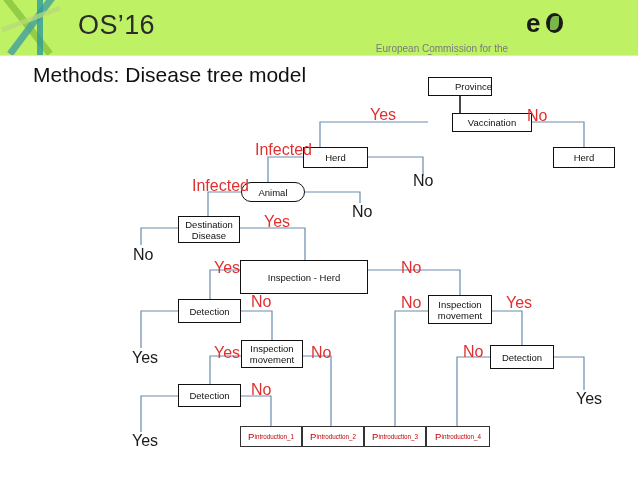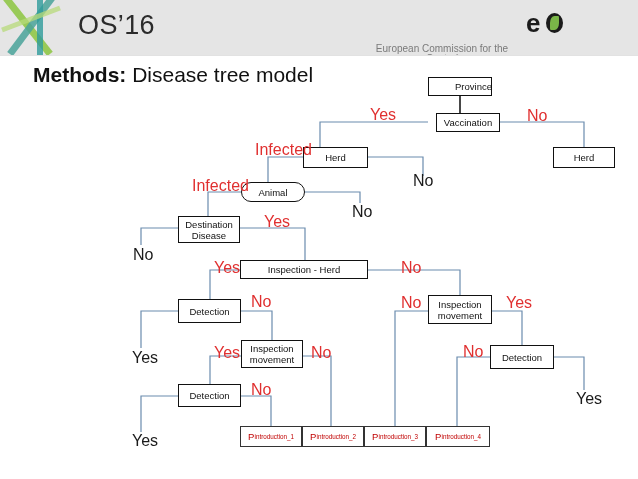--- a/index.html
+++ b/index.html
@@ -6,21 +6,21 @@
   body{
     width:638px;height:479px;
     background:#ffffff;
     font-family:"Liberation Sans", sans-serif;
     overflow:hidden;
     position:relative;
   }
   
   #header{
     position:absolute;left:0;top:0;width:638px;height:56px;
-    background:#e5e5e5;
+    background:#bef264;
     overflow:hidden;
   }
   #header:after{
     content:"";position:absolute;left:0;bottom:0;width:638px;height:1px;
     background:#e2e2e2;
   }
   #logo-mark{
     position:absolute;left:0;top:-4px;width:74px;height:64px;overflow:hidden;
   }
   #os-title{
@@ -50,21 +50,21 @@
   #eu-leaf-in{
     position:absolute;left:4px;top:3px;width:9px;height:14px;
     background:#7ab648;border-radius:50% 10% 50% 10%;
   }
   
   #slide-title{
     position:absolute;left:33px;top:63px;
     font-size:21px;color:#111;
     font-family:"Liberation Sans", sans-serif;
   }
-  #slide-title b{font-weight:bold;}
+  #slide-title b{font-weight:normal;}
   #slide-title span.reg{font-weight:normal;}
   
   #diagram{position:absolute;left:0;top:0;width:638px;height:479px;}
   #wires{position:absolute;left:0;top:0;width:638px;height:479px;}
   .node{
     position:absolute;box-sizing:border-box;
     border:1.6px solid #111;background:#ffffff;
     color:#111;font-size:9.5px;line-height:11px;
     display:flex;align-items:center;justify-content:center;
     text-align:center;
@@ -168,42 +168,42 @@
       <path d="M490,357 L457,357 L457,426"></path>
 
       <path d="M554,357 L584,357 L584,390"></path>
     </g>
   </svg>
 
   <div class="node" style="left:428px;top:77px;width:64px;height:19px;padding-left:27px;">
     <span>Province</span>
   </div>
 
-  <div class="node" style="left:436px;top:113px;width:64px;height:19px;">
+  <div class="node" style="left:452px;top:113px;width:80px;height:19px;">
     <span>Vaccination</span>
   </div>
 
   <div class="node" style="left:553px;top:147px;width:62px;height:21px;">
     <span>Herd</span>
   </div>
 
   <div class="node" style="left:303px;top:147px;width:65px;height:21px;">
     <span>Herd</span>
   </div>
 
   <div class="node" style="left:241px;top:182px;width:64px;height:20px;border-radius:10px;">
     <span>Animal</span>
   </div>
 
   <div class="node two-line" style="left:178px;top:216px;width:62px;height:27px;flex-direction:column;">
     <span>Destination</span>
     <span>Disease</span>
   </div>
 
-  <div class="node" style="left:240px;top:260px;width:128px;height:19px;">
+  <div class="node" style="left:240px;top:260px;width:128px;height:34px;">
     <span>Inspection - Herd</span>
   </div>
 
   <div class="node" style="left:178px;top:299px;width:63px;height:24px;">
     <span>Detection</span>
   </div>
 
   <div class="node two-line" style="left:241px;top:340px;width:62px;height:28px;flex-direction:column;">
     <span>Inspection</span>
     <span>movement</span>

